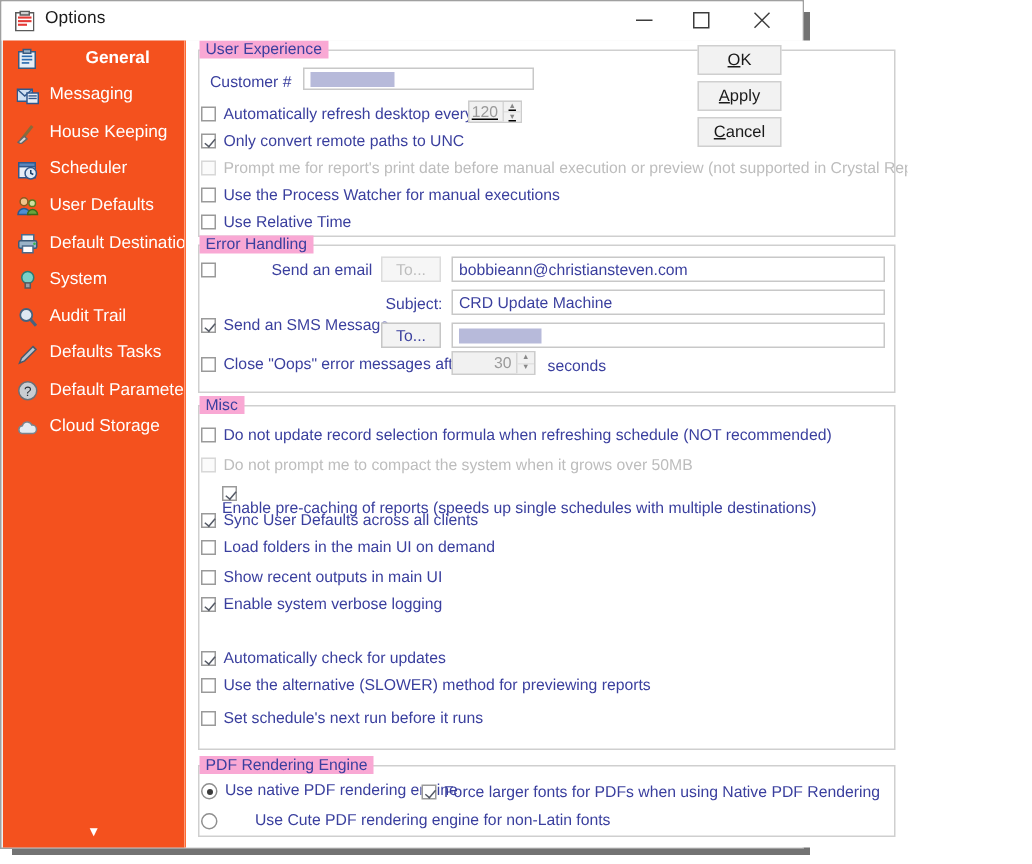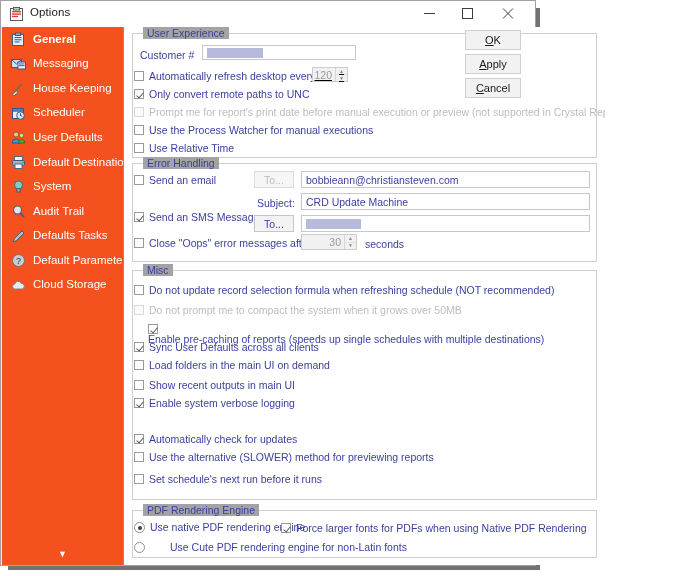--- a/index.html
+++ b/index.html
@@ -55,21 +55,21 @@
     position: relative;
     height: 24.6px;
     display: flex;
     align-items: center;
     padding-left: 9px;
     color: #ffffff;
     font-size: 11.5px;
     cursor: default;
     white-space: nowrap;
   }
-  .side-item.selected { font-weight: bold; }
+  .side-item.selected { font-weight: bold; gap: 24px; }
   .side-ico {
     width: 15px; height: 15px;
     margin-right: 7px;
     flex: 0 0 auto;
     position: relative;
   }
   .side-label { line-height: 1; }
   #side-scroll-down {
     position: absolute; left: 0; bottom: 6px; width: 100%;
     text-align: center; color: #ffffff; font-size: 9px;
@@ -86,22 +86,22 @@
     overflow: hidden;
   }
   .group {
     position: absolute;
     border: 1px solid #cfcfcf;
     box-sizing: border-box;
     background: transparent;
   }
   .group > .legend {
     position: absolute;
-    top: -7px; left: 10px;
-    background: #a3a3a3;
+    top: -7px; left: 0;
+    background: #f9a8d4;
     padding: 0 4px;
     font-size: 10.5px;
     color: #3a3f9e;
     white-space: nowrap;
   }
   .lbl {
     position: absolute;
     font-size: 10.5px;
     color: #3a3f9e;
     white-space: nowrap;
@@ -434,21 +434,21 @@
 
     <div class="cb" style="left:10px; top:116px;">
       <span class="box"></span>
       <span class="txt">Use Relative Time</span>
     </div>
 
     <div class="group" style="left:8px; top:136px; width:465px; height:99px;">
       <span class="legend">Error Handling</span>
     </div>
 
-    <div class="cb" style="left:10px; top:148px;">
+    <div class="cb" style="left:10px; top:148px;gap:32px;">
       <span class="box"></span>
       <span class="txt">Send an email</span>
     </div>
     <div class="tobtn disabled" style="left:130px; top:144px; width:40px; height:17px;">To...</div>
     <div class="tin" style="left:177px; top:144px; width:289px; height:17px;">bobbieann@christiansteven.com</div>
 
     <span class="lbl" style="left:133px; top:170px;">Subject:</span>
     <div class="tin" style="left:177px; top:166px; width:289px; height:17px;">CRD Update Machine</div>
 
     <div class="cb checked" style="left:10px; top:185px;">

